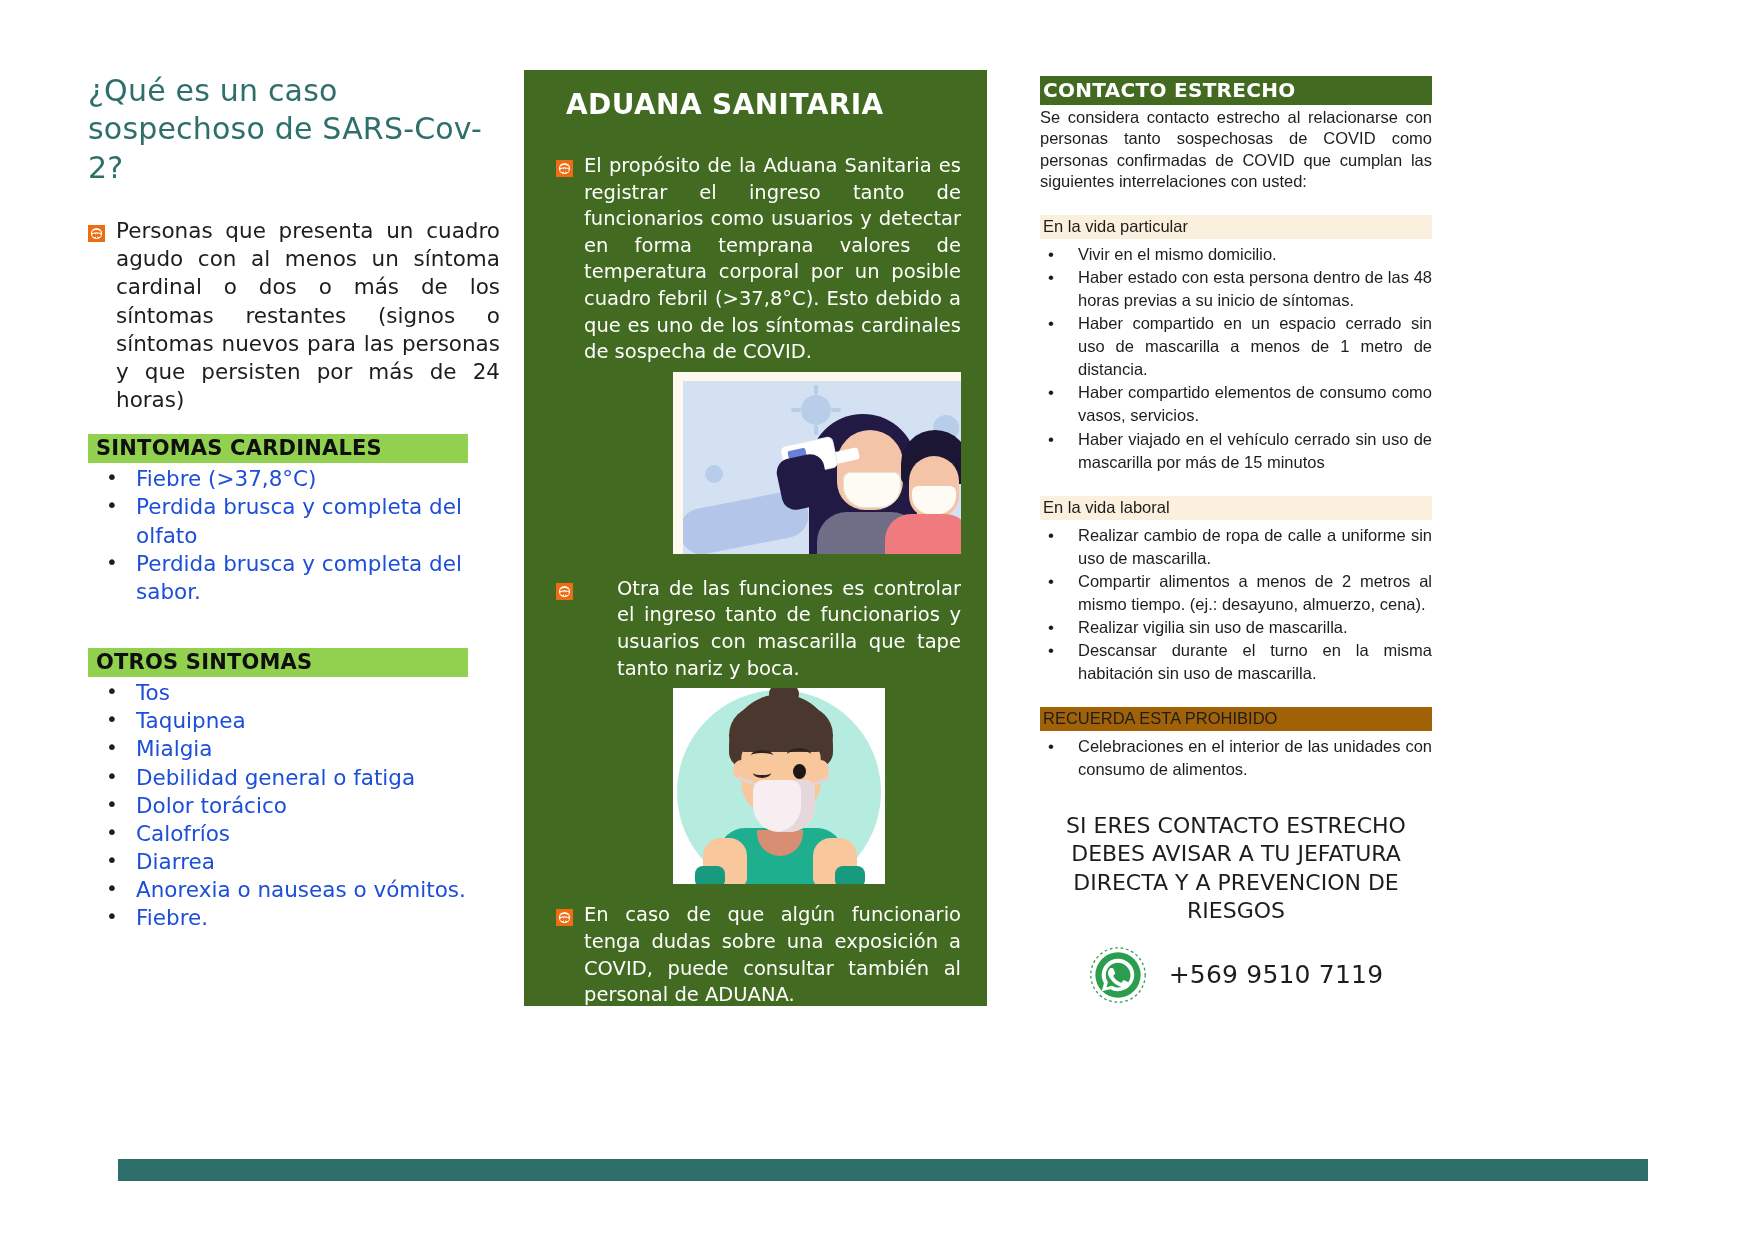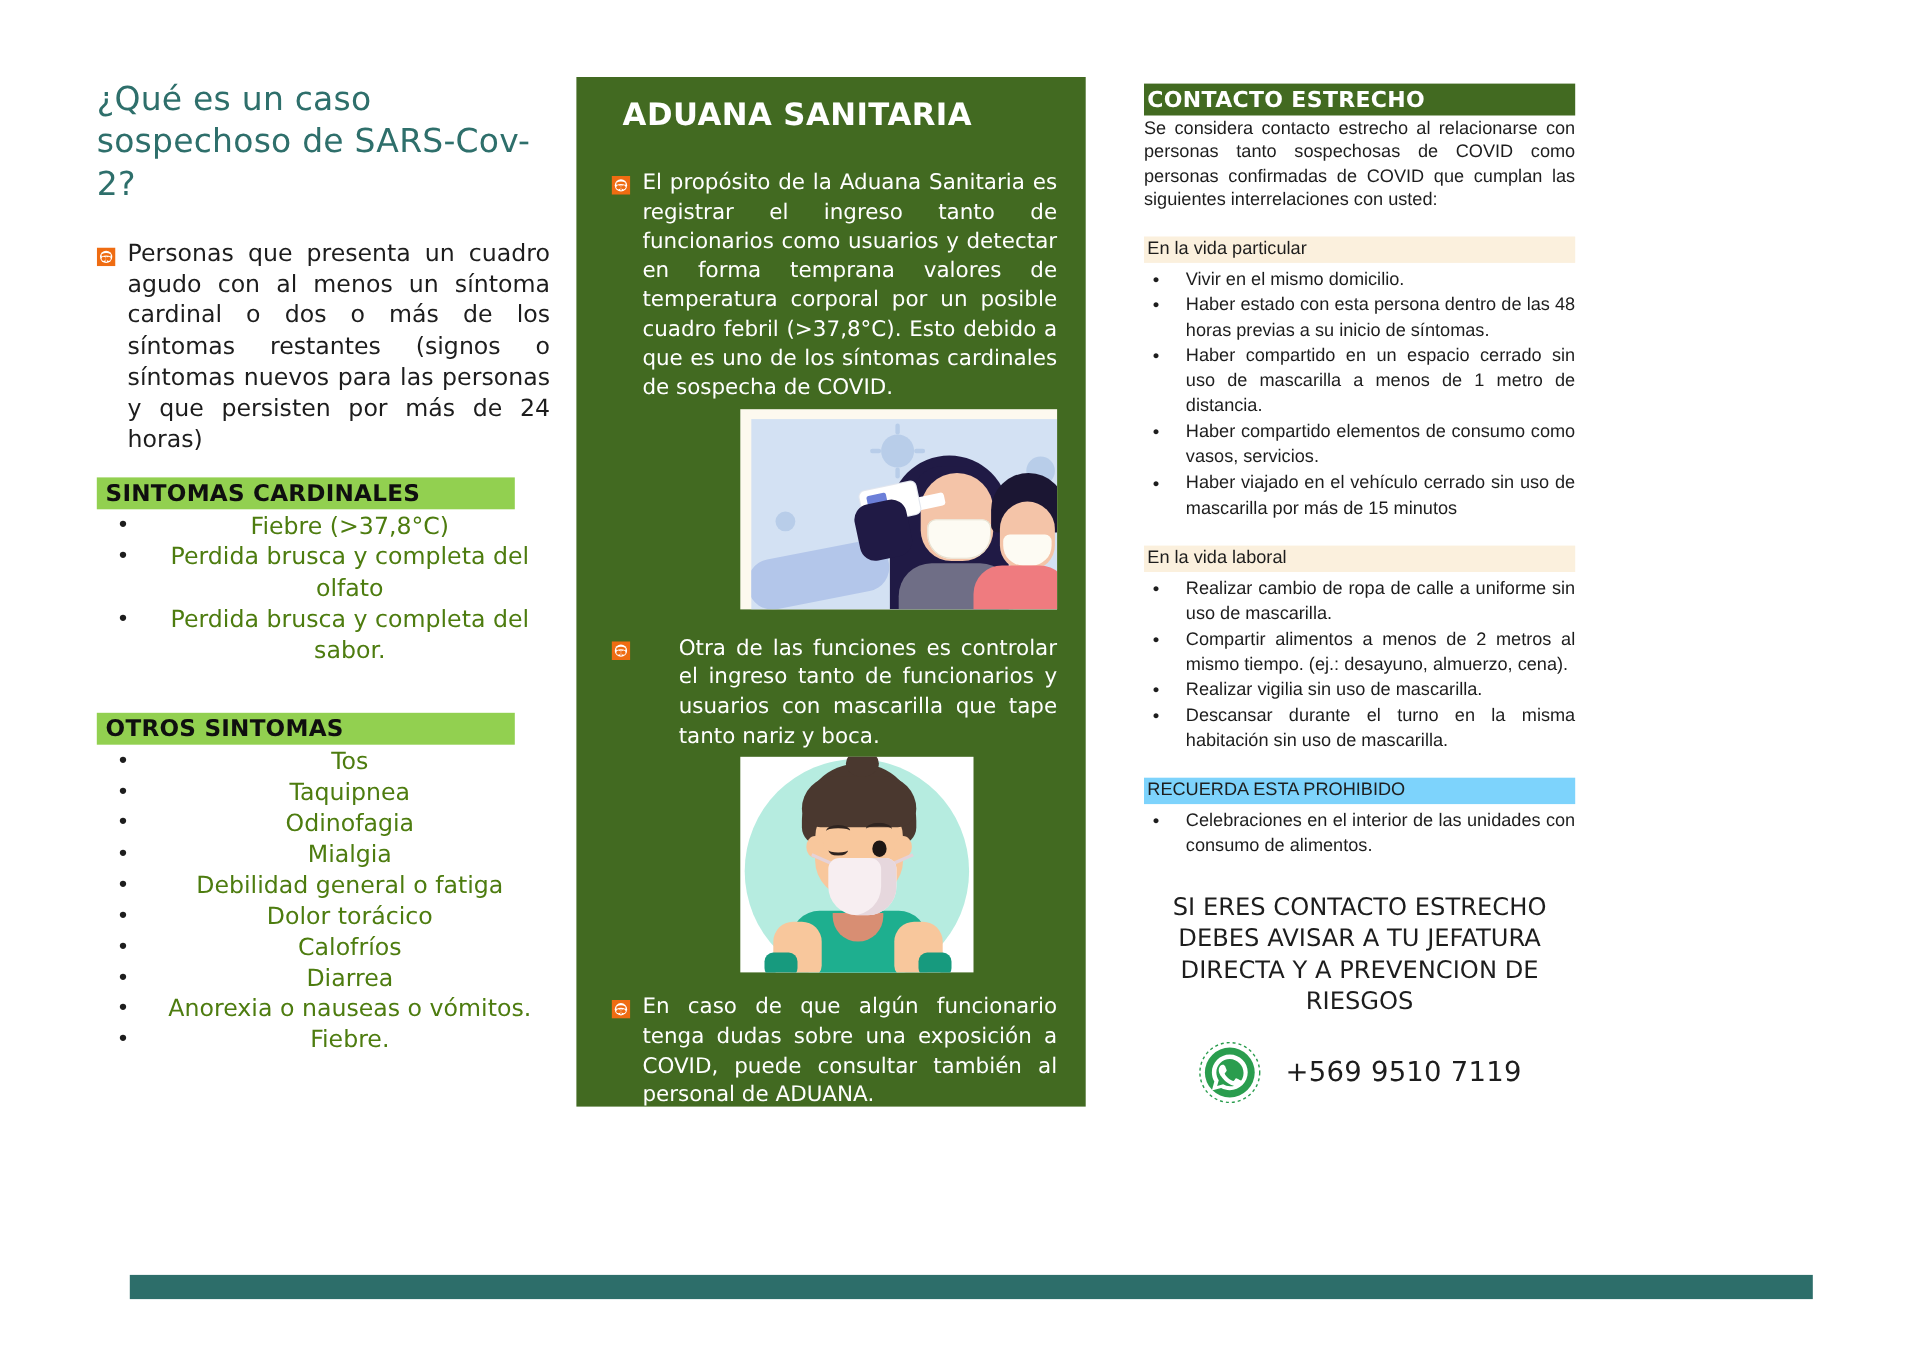--- a/index.html
+++ b/index.html
@@ -67,23 +67,22 @@
   ul.plain {
     list-style: none;
     margin: 0;
     padding: 0;
   }
   ul.plain li {
     position: relative;
     padding-left: 48px;
     font-size: 21.5px;
     line-height: 1.31;
-    color: #4d7c0f;
+    color: #1d4ed8;
     margin: 0;
-    text-align: center;
   }
   ul.plain li::before {
     content: "\2022";
     position: absolute;
     left: 18px;
     top: -1px;
     font-size: 20px;
     color: #1d1d1d;
   }
   .spacer-24 { height: 24px; }
@@ -295,21 +294,21 @@
   }
   .band-cream {
     background: #fbf0dd;
     color: #1d1d1d;
     font-size: 16.5px;
     padding: 2px 0 3px 3px;
     margin: 22px 0 4px 0;
     font-family: "Liberation Sans", sans-serif;
   }
   .band-peach {
-    background: #7dd3fc;
+    background: #a16207;
     color: #1d1d1d;
     font-size: 16.5px;
     padding: 2px 0 3px 3px;
     margin: 22px 0 4px 0;
     font-family: "Liberation Sans", sans-serif;
   }
   ul.r-list {
     list-style: none;
     margin: 0;
     padding: 0;
@@ -393,21 +392,20 @@
     <li>Perdida brusca y completa del olfato</li>
     <li>Perdida brusca y completa del sabor.</li>
   </ul>
 
   <div class="spacer-24"></div>
 
   <div class="band-green">OTROS SINTOMAS</div>
   <ul class="plain">
     <li>Tos</li>
     <li>Taquipnea</li>
-    <li>Odinofagia</li>
     <li>Mialgia</li>
     <li>Debilidad general o fatiga</li>
     <li>Dolor torácico</li>
     <li>Calofríos</li>
     <li>Diarrea</li>
     <li>Anorexia o nauseas o vómitos.</li>
     <li>Fiebre.</li>
   </ul>
 </div>
 

